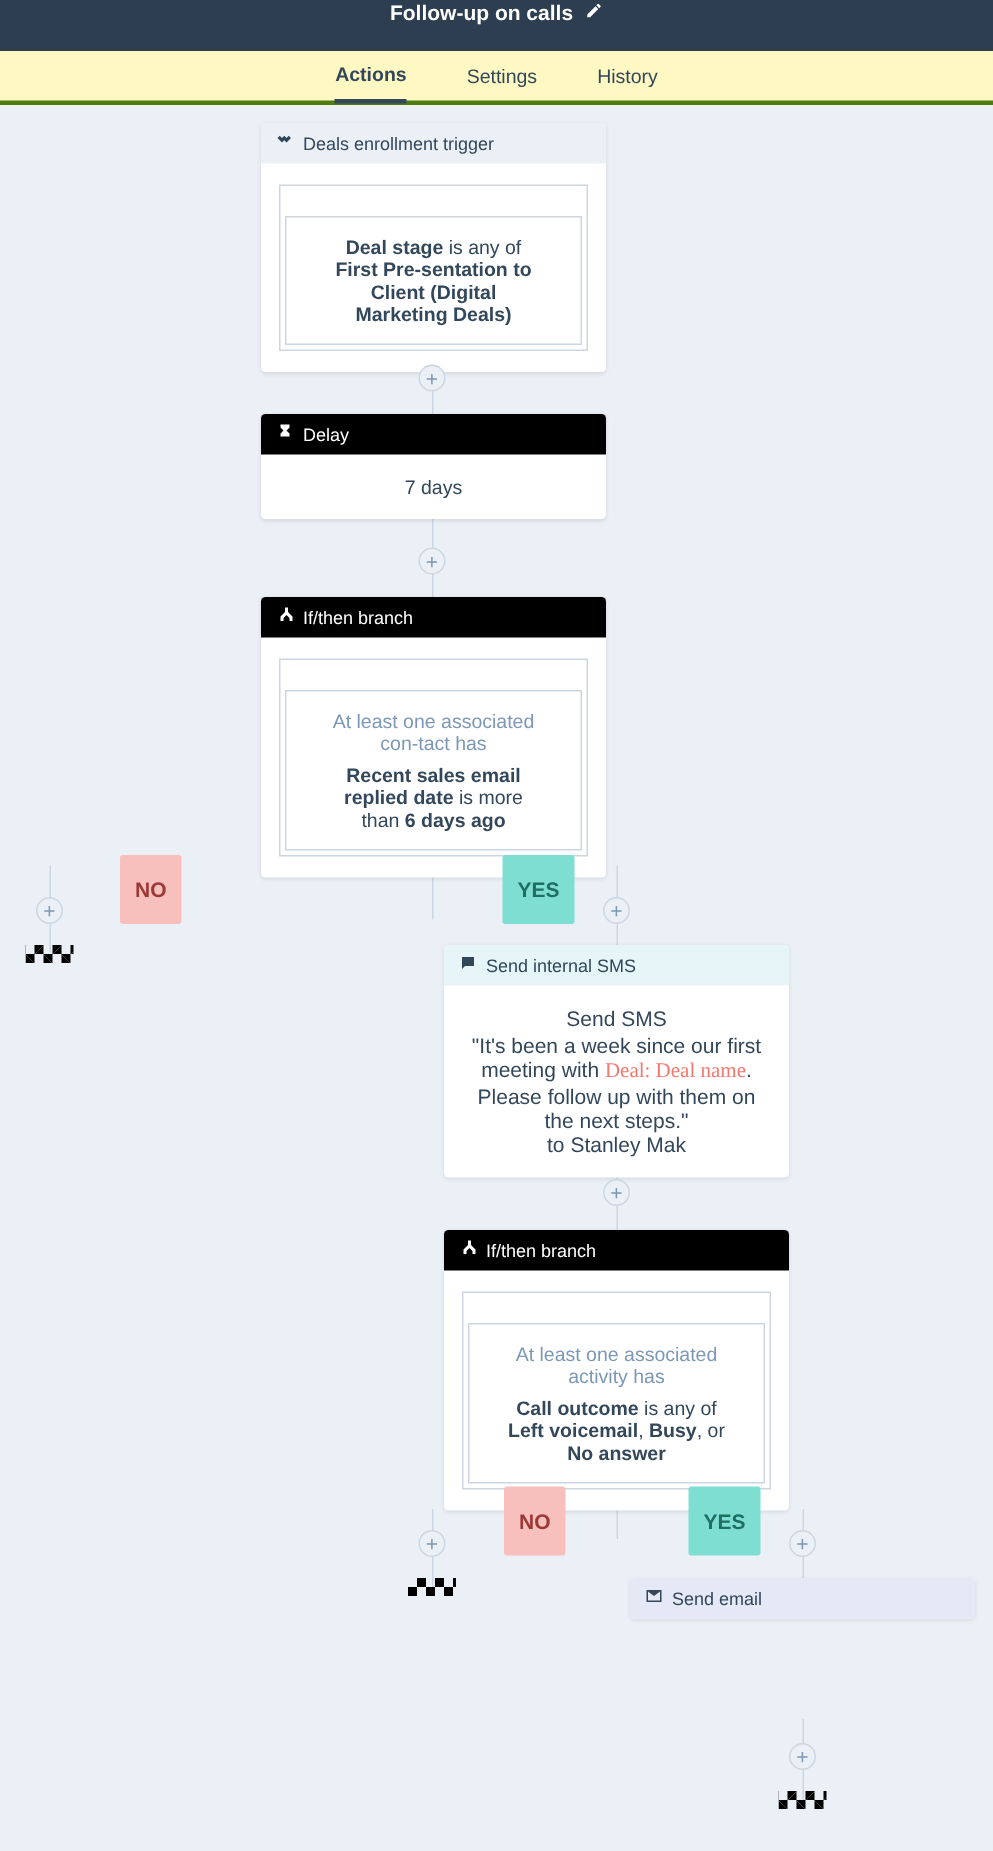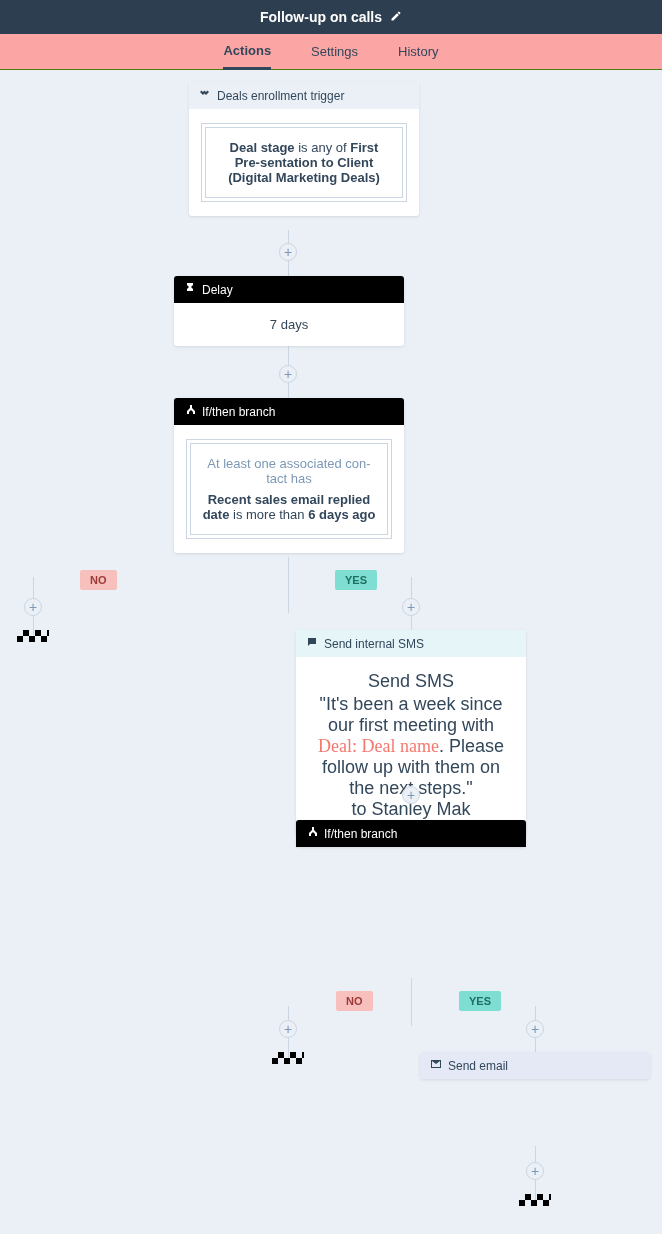--- a/index.html
+++ b/index.html
@@ -6,34 +6,33 @@
 body {
   font-family: -apple-system, BlinkMacSystemFont, "Segoe UI", Helvetica, Arial, sans-serif;
   background: #eaf0f6;
   width: 662px;
   color: #33475b;
 }
 .topbar {
   background: #2d3e50;
   height: 34px;
   display: flex;
-  align-items: center;
   justify-content: center;
   gap: 8px;
 }
 .topbar-title { color: #fff; font-size: 14px; font-weight: 600; }
 .edit-icon { color: #fff; cursor: pointer; }
 .tabbar {
-  background: #fca5a5;
+  background: #fef9c3;
   height: 36px;
   display: flex;
   align-items: center;
   justify-content: center;
   gap: 40px;
-  border-bottom: 1px solid #4d7c0f;
+  border-bottom: 3px solid #4d7c0f;
 }
 .tab { font-size: 13px; color: #33475b; cursor: pointer; height: 36px; display: flex; align-items: center; }
 .tab.active { font-weight: 600; border-bottom: 3px solid #33475b; }
 .canvas { position: relative; width: 662px; height: 1164px; background: #eaf0f6; }
 .card {
   position: absolute;
   background: #fff;
   border-radius: 3px;
   box-shadow: 0 1px 3px rgba(0,0,0,0.1);
   cursor: pointer;
@@ -51,44 +50,45 @@
 .hdr-dark { background: #000000; color: #fff; }
 .hdr-teal { background: #e5f5f8; color: #33475b; }
 .hdr-lavender { background: #e5e9f5; color: #33475b; }
 .card-body { padding: 14px 12px; font-size: 13px; text-align: center; color: #33475b; }
 .inner-frame {
   border: 1px solid #cbd6e2;
   padding: 3px;
 }
 .inner-frame > div {
   border: 1px solid #cbd6e2;
-  padding: 12px 10px;
+  padding: 12px 24px;
+  margin-top: 17px;
 }
 .muted { color: #7c98b6; }
 .bold { font-weight: 600; }
 .orange { color: #f5786e; font-family: Liberation Serif, serif; }
 .link { color: #0091ae; font-weight: 600; }
 .add-btn {
   position: absolute;
   width: 18px; height: 18px;
   border: 1px solid #cbd6e2;
   border-radius: 50%;
   background: #eaf0f6;
   display: flex; align-items: center; justify-content: center;
   color: #7c98b6;
   font-size: 14px;
   cursor: pointer;
   z-index: 2;
 }
 .vline { position: absolute; width: 1px; background: #cbd6e2; z-index: 0; }
 .badge {
   position: absolute;
-  font-size: 11px;
+  font-size: 14px;
   font-weight: 700;
-  padding: 4px 10px;
+  padding: 15px 10px;
   border-radius: 2px;
 }
 .badge-no { background: #f8c0bd; color: #9b3937; }
 .badge-yes { background: #7fded2; color: #1f6e62; }
 .endcap {
   position: absolute;
   width: 32px; height: 12px;
   background-image:
     linear-gradient(45deg, #000 25%, transparent 25%),
     linear-gradient(-45deg, #000 25%, transparent 25%),
@@ -123,21 +123,21 @@
   <div class="vline" style="left:288px; top:276px; height:52px;"></div>
   <div class="vline" style="left:288px; top:487px; height:56px;"></div>
   <div class="vline" style="left:33px; top:507px; height:58px;"></div>
   <div class="vline" style="left:411px; top:507px; height:56px;"></div>
   <div class="vline" style="left:411px; top:700px; height:50px;"></div>
   <div class="vline" style="left:411px; top:908px; height:48px;"></div>
   <div class="vline" style="left:288px; top:936px; height:56px;"></div>
   <div class="vline" style="left:535px; top:936px; height:48px;"></div>
   <div class="vline" style="left:535px; top:1076px; height:58px;"></div>
 
-  <div class="card" style="left:189px; top:12px; width:230px;">
+  <div class="card" style="left:174px; top:12px; width:230px;">
     <div class="card-header hdr-light">
       <span>
         <svg class="ico" viewBox="0 0 24 24" fill="#33475b">
             <path d="M11 5l-3 3-3-3-3 3 6 6 3-3 3 3 6-6-3-3-3 3-3-3z"></path>
           </svg>
       </span>
       <span>Deals enrollment trigger</span>
     </div>
     <div class="card-body">
       <div class="inner-frame">
@@ -193,40 +193,50 @@
 
   <div class="card" style="left:296px; top:560px; width:230px;">
     <div class="card-header hdr-teal">
       <span>
         <svg class="ico" viewBox="0 0 24 24" fill="#33475b">
             <path d="M4 4h16v12H8l-4 4V4z"></path>
           </svg>
       </span>
       <span>Send internal SMS</span>
     </div>
-    <div class="card-body" style="font-size:18px;">
+    <div class="card-body" style="font-size:14px;">
       <div>Send SMS</div>
       <div style="margin-top:2px;">
         <span>"It's been a week since our first meeting with </span><span class="orange">Deal: Deal name</span><span>. Please follow up with them on the next steps."</span>
       </div>
       <div style="margin-top:0;"><span>to </span><span>Stanley Mak</span></div>
     </div>
   </div>
 
   <div class="add-btn" style="left:402px; top:716px;">+</div>
 
   <div class="card" style="left:296px; top:750px; width:230px;">
     <div class="card-header hdr-dark">
       <span>
         <svg class="ico" viewBox="0 0 24 24" fill="#fff">
             <path d="M12 2v6l-6 6v6h4v-4l4-4 4 4v4h4v-6l-6-6V2h-4z"></path>
           </svg>
       </span>
       <span>If/then branch</span>
     </div>
+    <div class="card-body">
+      <div class="inner-frame">
+          <div>
+        <div class="muted" style="margin-bottom:6px;">At least one associated activity has</div>
+        <div>
+          <span class="bold">Call outcome</span><span> is any of </span><span class="bold">Left voicemail</span><span>, </span><span class="bold">Busy</span><span>, or </span><span class="bold">No answer</span>
+        </div>
+      </div>
+        </div>
+    </div>
   </div>
 
   <div class="badge badge-no" style="left:336px; top:921px;">NO</div>
   <div class="badge badge-yes" style="left:459px; top:921px;">YES</div>
 
   <div class="add-btn" style="left:279px; top:950px;">+</div>
   <div class="endcap" style="left:272px; top:982px;"></div>
 
   <div class="add-btn" style="left:526px; top:950px;">+</div>
 

